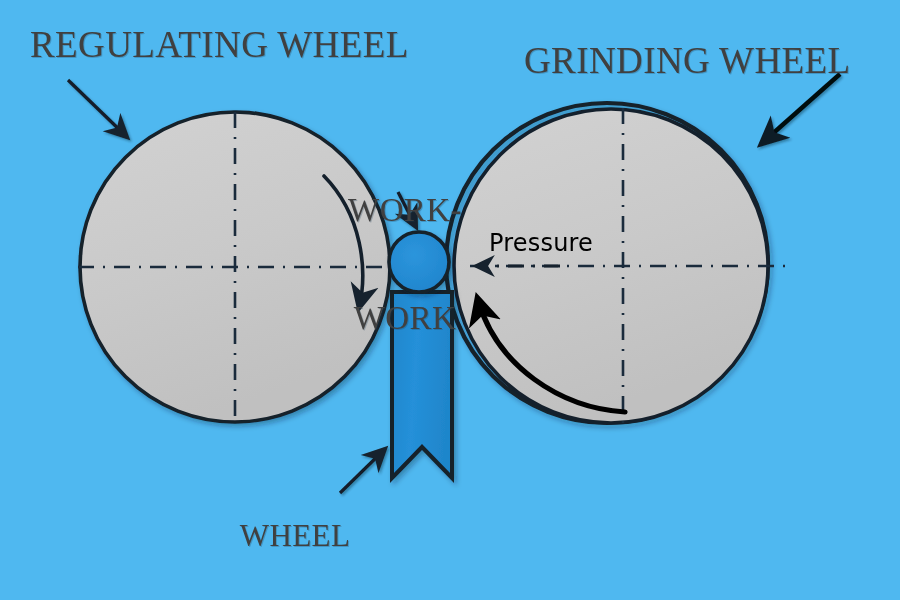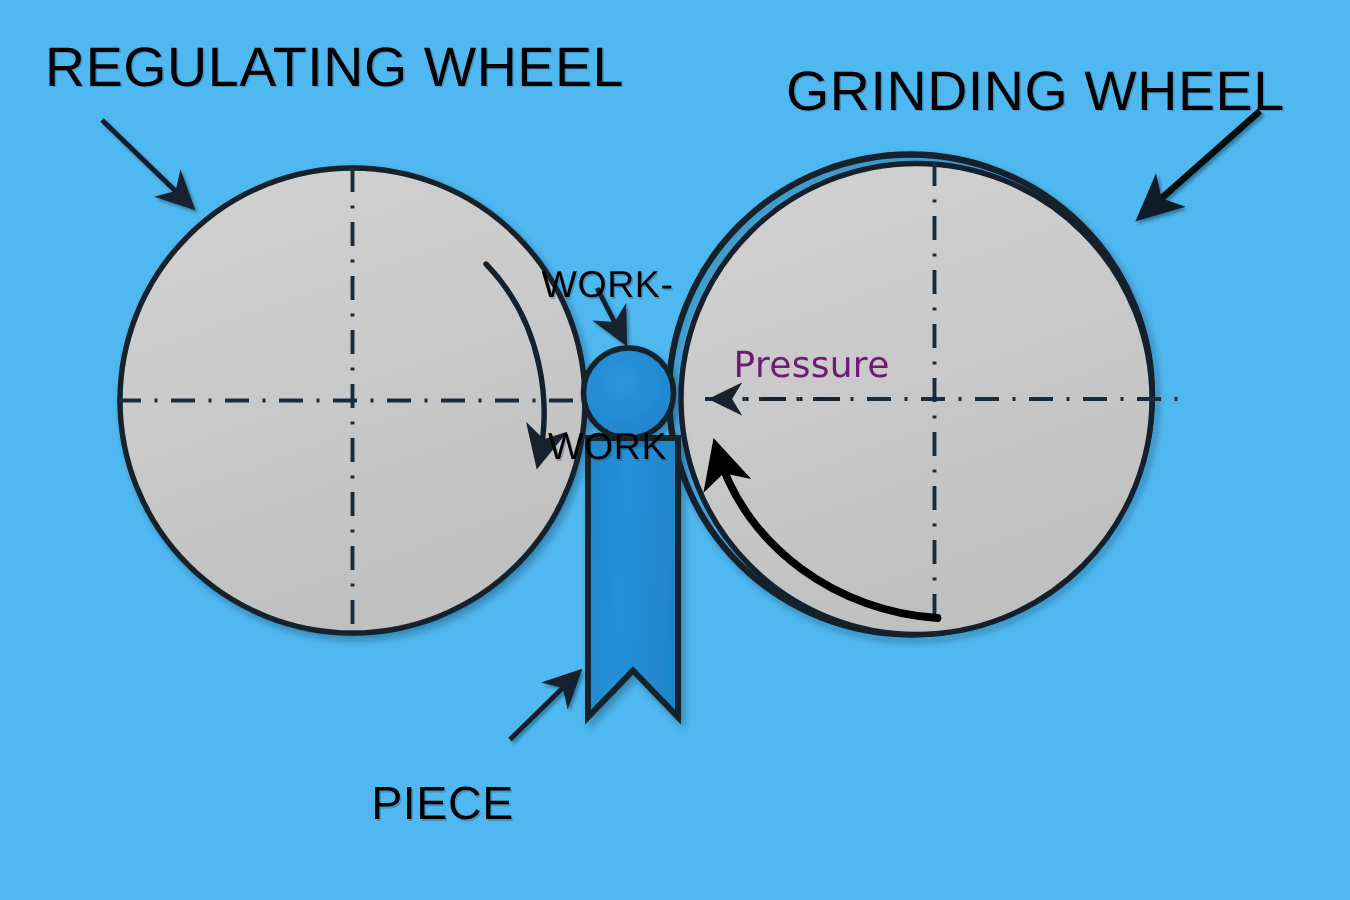--- a/index.html
+++ b/index.html
@@ -17,63 +17,63 @@
   }
   #diagram {
     position: absolute;
     left: 0;
     top: 0;
     width: 900px;
     height: 600px;
   }
   .lbl {
     position: absolute;
-    color: #000000;
-    font-family: Liberation Sans, sans-serif;
+    color: #404040;
+    font-family: Liberation Serif, serif;
     font-weight: 400;
     letter-spacing: 0.4px;
     white-space: pre;
     text-shadow: 1px 1px 0 rgba(30,60,85,0.28);
   }
   #label-regulating-wheel {
     left: 30px;
     top: 24px;
     font-size: 37px;
     line-height: 42px;
   }
   #label-grinding-wheel {
     left: 524px;
     top: 40px;
     font-size: 37px;
     line-height: 42px;
   }
   #label-workpiece {
     left: 337px;
-    top: 100px;
+    top: 120px;
     width: 136px;
-    font-size: 25px;
+    font-size: 33px;
     line-height: 36px;
     text-align: center;
   }
   #label-work-blade {
     left: 215px;
     top: 443px;
     width: 160px;
     font-size: 31px;
     line-height: 37px;
     text-align: center;
   }
   #label-pressure {
     left: 489px;
     top: 229px;
     font-family: "DejaVu Sans", sans-serif;
     font-size: 24px;
     line-height: 28px;
     letter-spacing: 0.2px;
-    color: #701a75;
+    color: #000000;
     text-shadow: none;
   }
 </style>
 </head>
 <body>
 
 <div id="stage">
 
   <svg id="diagram" viewBox="0 0 900 600">
     <defs>
@@ -147,19 +147,19 @@
   <div class="lbl" id="label-regulating-wheel">REGULATING WHEEL</div>
 
   <div class="lbl" id="label-grinding-wheel">GRINDING WHEEL</div>
 
   <div class="lbl" id="label-workpiece">
     <div>WORK-</div>
     <div>WORK</div>
   </div>
 
   <div class="lbl" id="label-work-blade">
-    <div>PIECE</div>
+    <div>WHEEL</div>
     
   </div>
 
   <div class="lbl" id="label-pressure">Pressure</div>
 
 </div>
 
 </body></html>

